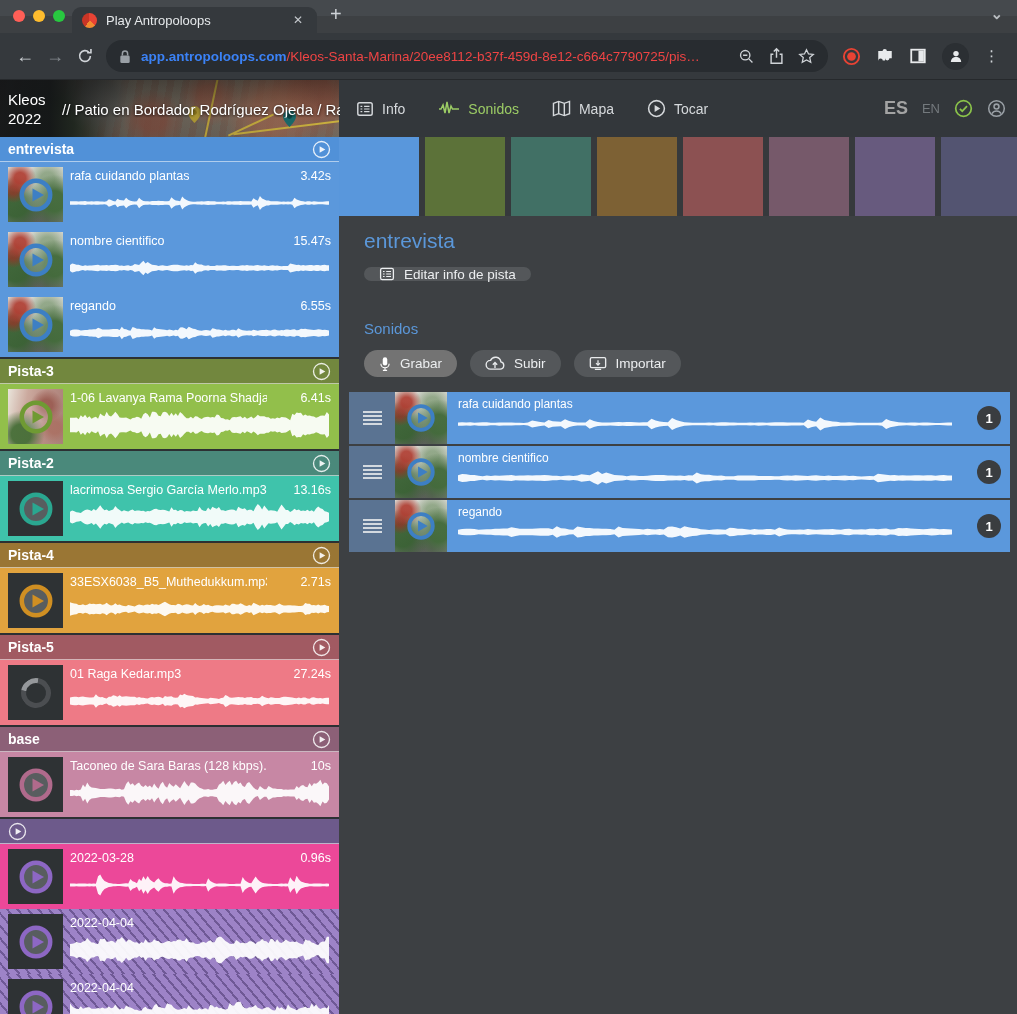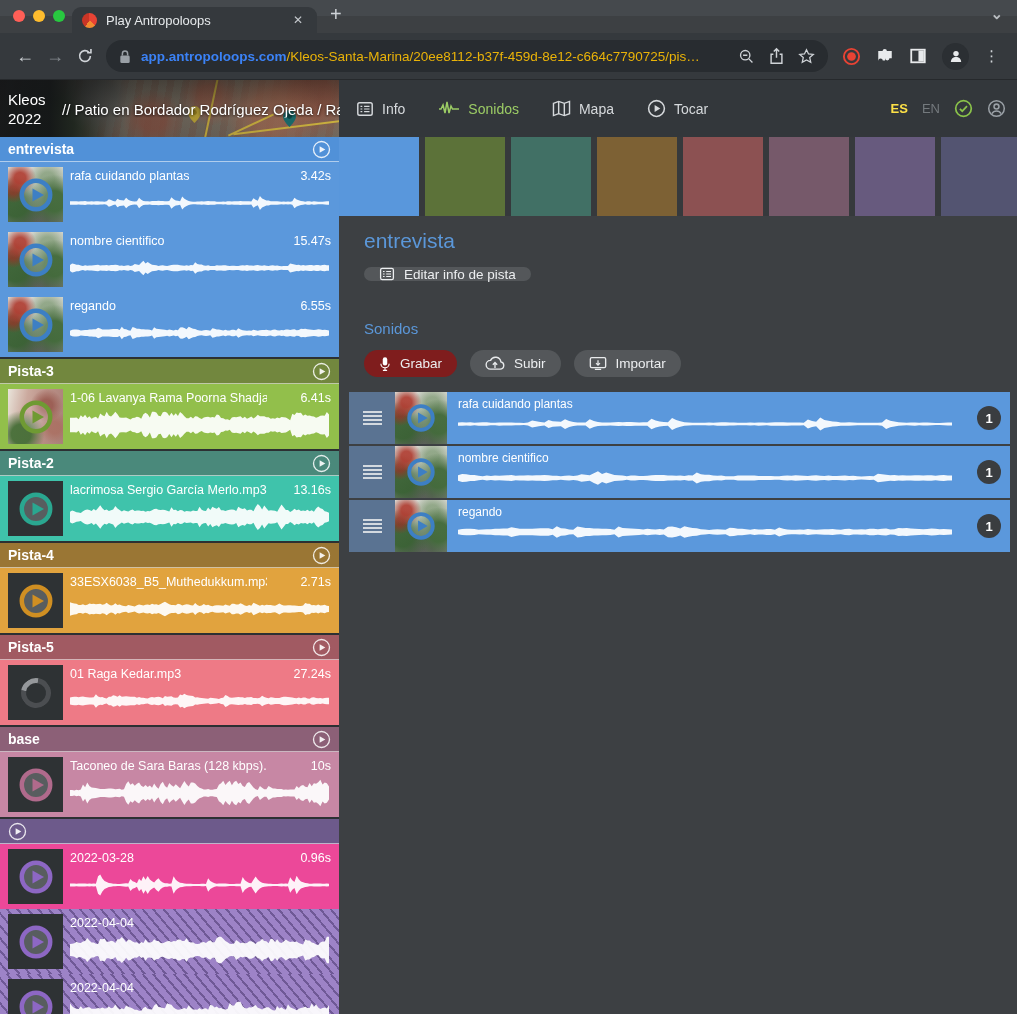--- a/index.html
+++ b/index.html
@@ -26,21 +26,21 @@
   .tab-chevron { position:absolute; right:14px; top:5px; font-size:15px; color:#b9bdc1; font-weight:700; }
 
   .urlrow { position:absolute; top:33px; left:0; right:0; height:46px; background:#35393d;
             display:flex; align-items:center; padding:0 10px; }
   .navbtn { width:30px; text-align:center; font-size:18px; color:#ced2d6; flex:none; }
   .navbtn.fwd { color:#83888d; }
   .pill { flex:1; height:32px; background:#282c30; border-radius:16px; display:flex; align-items:center;
           padding:0 13px; margin:0 10px 0 6px; min-width:0; }
   .url { flex:1; font-size:13.5px; white-space:nowrap; overflow:hidden; min-width:0; }
   .url .domain { color:#3b82f6; font-weight:700; }
-  .url .path { color:#eab308; }
+  .url .path { color:#ef4444; }
   .pill-icon { margin-left:14px; flex:none; }
   .ext-icons { display:flex; align-items:center; gap:15px; margin:0 8px 0 4px; flex:none; }
   .avatar-circle { width:27px; height:27px; border-radius:50%; background:#2b2f33;
                    display:flex; align-items:center; justify-content:center; }
   .dots { font-size:15px; color:#cfd3d7; letter-spacing:0; }
 
   
   .appheader { position:absolute; top:79px; left:0; right:0; height:58px; background:#33373b;
                border-top:1px solid #26292c; }
   .mapstrip { position:absolute; left:0; top:0; width:339px; height:100%; overflow:hidden;
@@ -64,21 +64,21 @@
   .pin { position:absolute; }
   .logo { position:absolute; left:8px; top:50%; transform:translateY(-50%); font-size:15px; line-height:1.3;
           color:#fff; z-index:3; }
   .breadcrumb { position:absolute; left:62px; top:50%; transform:translateY(-50%); width:278px; z-index:3;
                 font-size:15px; color:#fff; white-space:nowrap; overflow:hidden;
                 text-shadow:0 1px 3px rgba(0,0,0,.85); }
   .nav { position:absolute; left:356px; top:0; height:100%; display:flex; align-items:center; gap:33px; }
   .nav-item { display:flex; align-items:center; gap:8px; font-size:14px; color:#d6d9dc; }
   .nav-item.active { color:#9ccc65; }
   .header-right { position:absolute; right:11px; top:0; height:100%; display:flex; align-items:center; gap:14px; }
-  .lang-es { font-size:13px; font-weight:700; color:#fde047; }
+  .lang-es { font-size:18px; font-weight:700; color:#a3a3a3; }
   .lang-en { font-size:13px; color:#74797d; }
 
   
   .sidebar { position:absolute; left:0; top:137px; width:339px; bottom:0; overflow:hidden; background:#2c3033; }
   .section { margin-bottom:2px; }
   .section-header { height:25px; display:flex; align-items:center; padding:0 8px;
                     border-bottom:1px solid rgba(255,255,255,.55); }
   .section-header .tname { flex:1; font-size:14px; font-weight:600; color:#fff; }
   .sh-play { width:19px; height:19px; }
   .sound-item { position:relative; height:65px; }
@@ -114,21 +114,21 @@
   .swatch { width:80px; height:79px; flex:none; }
   .panel { position:absolute; left:339px; top:216px; right:0; bottom:0; background:#3d4043; }
   .p-title { position:absolute; left:25px; top:13px; font-size:21px; color:#5b97d9; }
   .edit-btn { position:absolute; left:25px; top:51px; display:inline-flex; align-items:center; gap:9px;
               height:14px; padding:0 15px; border-radius:14px; background:#54575a; color:#eceef0;
               font-size:13.5px; }
   .p-sub { position:absolute; left:25px; top:104px; font-size:15px; color:#5b97d9; }
   .actions { position:absolute; left:25px; top:134px; display:flex; gap:13px; }
   .act { display:inline-flex; align-items:center; gap:9px; height:27px; padding:0 15px; border-radius:14px;
          background:#54575a; color:#eceef0; font-size:13.5px; }
-  .act.primary { background:#7f1d1d; }
+  .act.primary { background:#737373; }
   .sound-list { position:absolute; left:10px; right:7px; top:176px; display:flex; flex-direction:column; gap:2px; }
   .srow { height:52px; display:flex; position:relative; }
   .handle { width:46px; flex:none; background:#5a7392; display:flex; align-items:center; justify-content:center; }
   .handle-lines { width:19px; height:14px;
       background:repeating-linear-gradient(180deg,#d3d9df 0 2px, rgba(0,0,0,0) 2px 4px); }
   .row-thumb { width:52px; flex:none; position:relative; overflow:hidden; }
   .row-body { flex:1; position:relative; background:#5b98dc; }
   .row-name { position:absolute; left:11px; top:5px; font-size:12px; color:#fff; }
   .row-wave { position:absolute; left:11px; right:58px; top:19px; height:26px; }
   .badge { position:absolute; right:9px; top:50%; transform:translateY(-50%); width:24px; height:24px;

